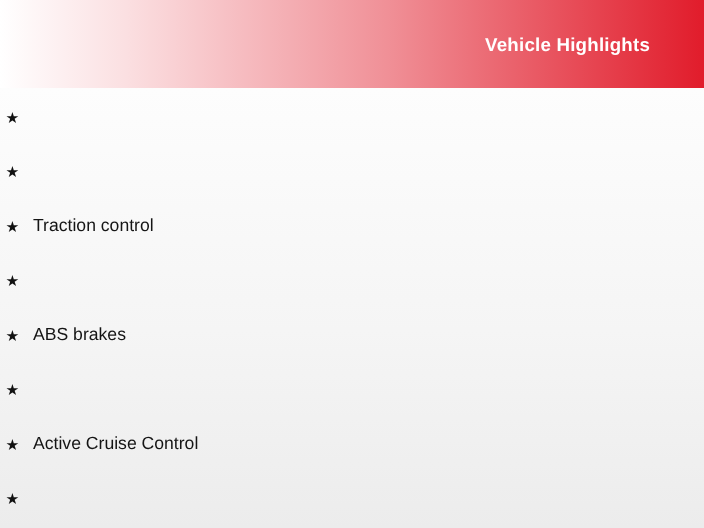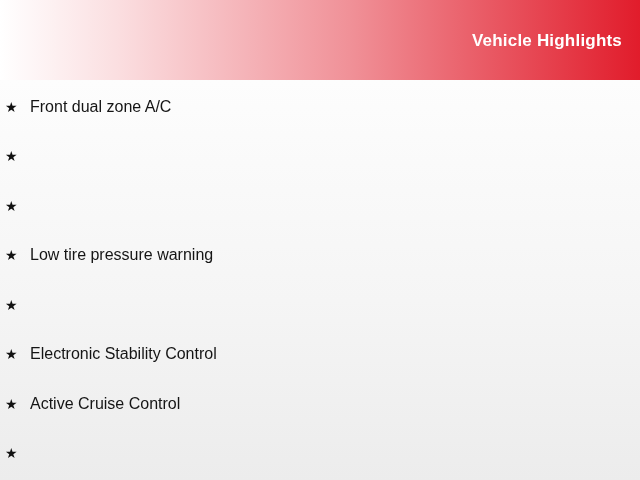--- a/index.html
+++ b/index.html
@@ -16,21 +16,21 @@
     background: #ffffff;
   }
   .header {
     box-sizing: border-box;
     height: 80px;
     width: 100%;
     background: linear-gradient(to right, #ffffff 0%, #fbdfe1 18%, #f09097 55%, #e11c2b 100%);
     display: flex;
     align-items: center;
     justify-content: flex-end;
-    padding-right: 18px;
+    padding-right: 49px;
   }
   .title {
     margin: 0;
     color: #ffffff;
     font-size: 17px;
     font-weight: bold;
     letter-spacing: 0.2px;
     line-height: 1;
   }
   .body {
@@ -61,43 +61,42 @@
 </head>
 <body>
 
 <div class="page">
   <header class="header">
     <h1 class="title">Vehicle Highlights</h1>
   </header>
   <main class="body">
   <div class="row">
     <span class="star">★</span>
-    <span class="label">Front dual zone A/C</span>
   </div>
 
   <div class="row">
     <span class="star">★</span>
   </div>
 
   <div class="row">
     <span class="star">★</span>
-  </div>
-
-  <div class="row">
-    <span class="star">★</span>
-    <span class="label">Low tire pressure warning</span>
+    <span class="label">Traction control</span>
   </div>
 
   <div class="row">
     <span class="star">★</span>
   </div>
 
   <div class="row">
     <span class="star">★</span>
-    <span class="label">Electronic Stability Control</span>
+    <span class="label">ABS brakes</span>
+  </div>
+
+  <div class="row">
+    <span class="star">★</span>
   </div>
 
   <div class="row">
     <span class="star">★</span>
     <span class="label">Active Cruise Control</span>
   </div>
 
   <div class="row">
     <span class="star">★</span>
   </div>

